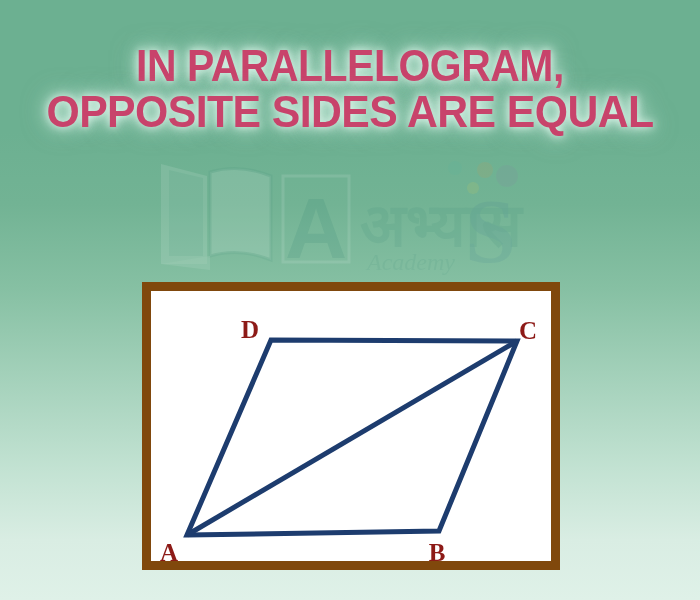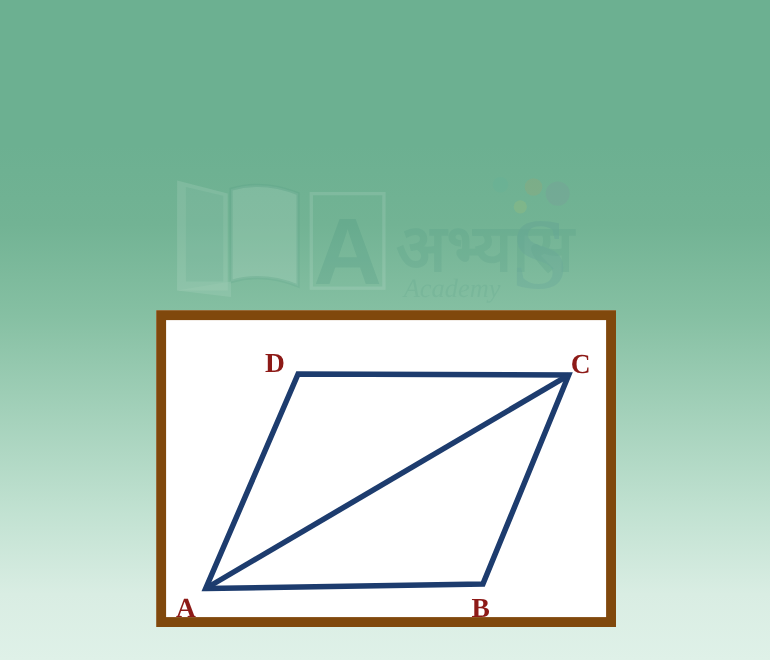--- a/index.html
+++ b/index.html
@@ -98,20 +98,24 @@
     font-weight: bold;
     font-size: 25px;
     fill: #8d1a17;
   }
 </style>
 </head>
 <body>
 
 <div id="stage">
 
+  <div id="title-block">
+    <span class="title-line line1">IN PARALLELOGRAM,</span>
+    <span class="title-line line2">OPPOSITE  SIDES ARE EQUAL</span>
+  </div>
 
   <div id="watermark">
     <svg width="400" height="120" viewBox="0 0 400 120" xmlns="http://www.w3.org/2000/svg">
 
       <g>
         <path d="M6 6 L6 106 L52 106 L52 18 Z" fill="#ffffff" opacity="0.55"></path>
         <path d="M14 12 L14 98 L48 98 L48 20 Z" fill="#3f8f7e" opacity="0.35"></path>
         <path d="M55 14 C75 8 96 10 116 18 L116 102 C96 94 75 92 55 98 Z" fill="#ffffff" opacity="0.6"></path>
         <path d="M55 14 C75 8 96 10 116 18 L116 102 C96 94 75 92 55 98 Z" fill="none" stroke="#2f7f6d" stroke-width="3" opacity="0.5"></path>
         <path d="M55 98 L6 106 L55 112 Z" fill="#ffffff" opacity="0.45"></path>

